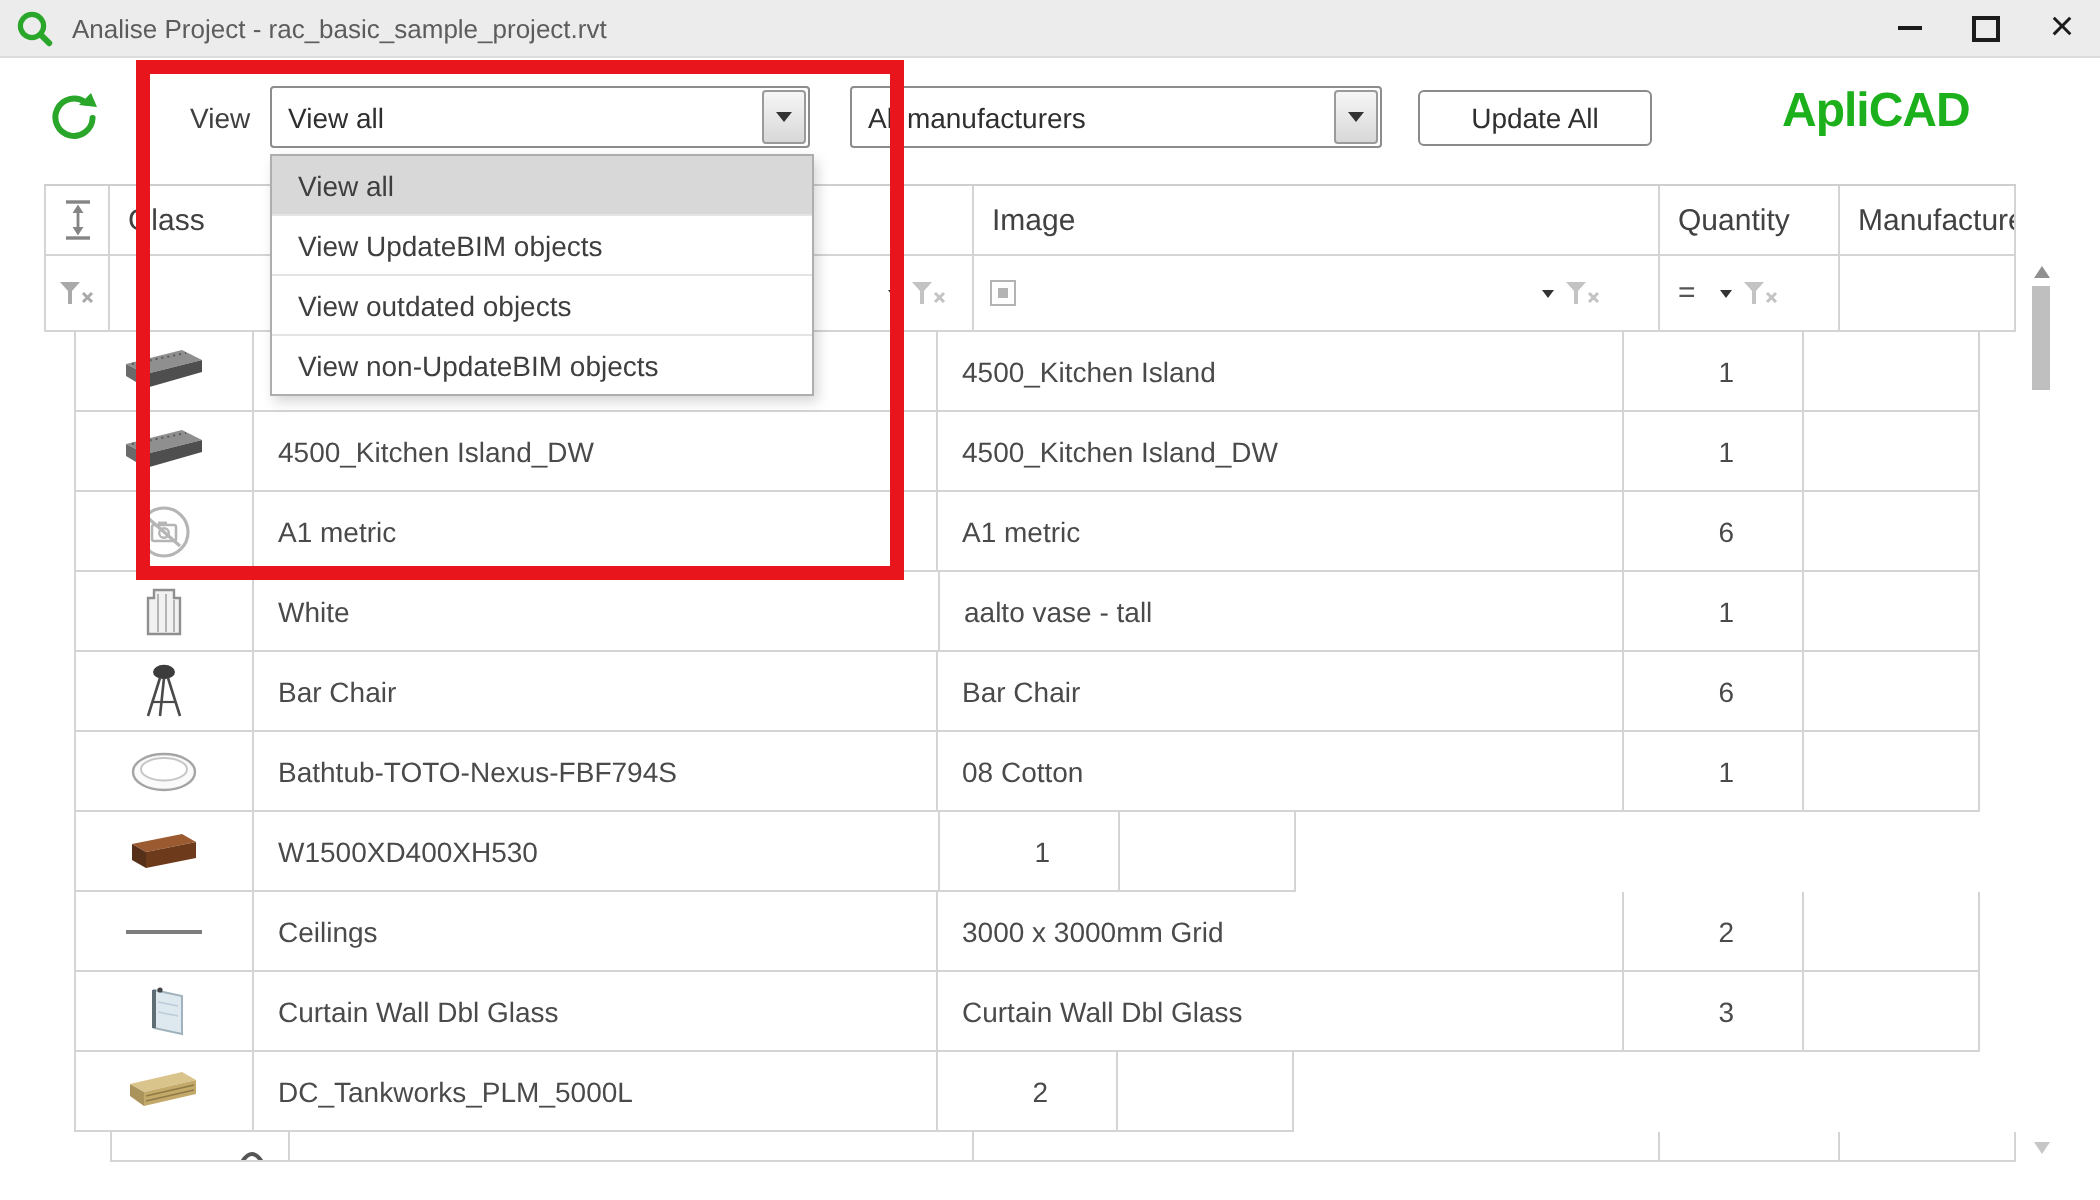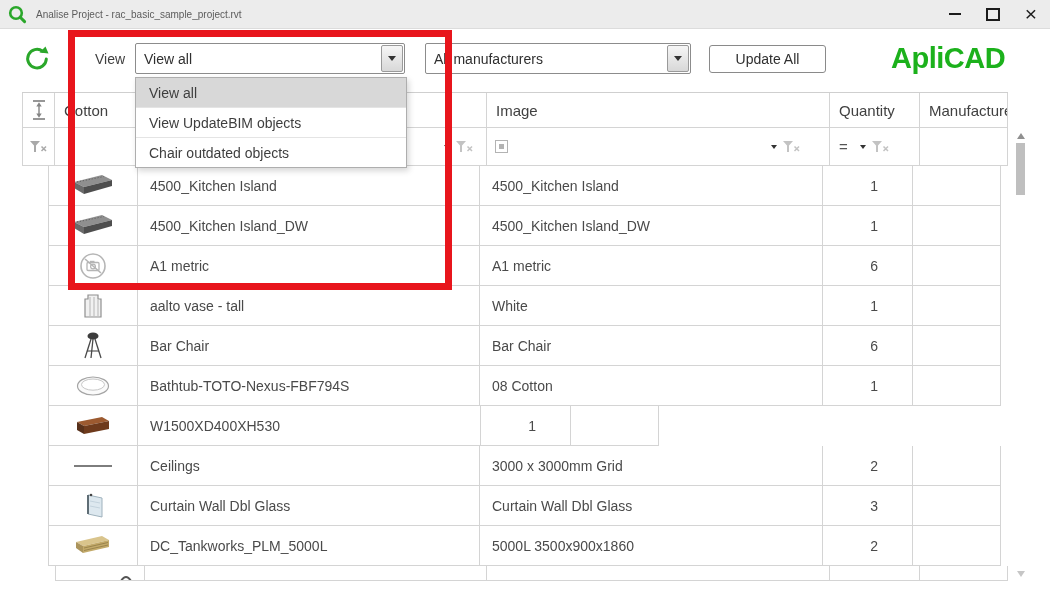--- a/index.html
+++ b/index.html
@@ -2,51 +2,51 @@
 <html><head>
 <meta charset="utf-8">
 <style>
   html,body{margin:0;padding:0;background:#fff;}
   #app{position:relative;width:1050px;height:600px;overflow:hidden;background:#fff;
        font-family:"Liberation Sans","DejaVu Sans",sans-serif;}
   
   .titlebar{position:absolute;left:0;top:0;width:1050px;height:28px;background:#ececec;
             border-bottom:1px solid #dcdcdc;display:flex;align-items:center;}
   .titlebar .logo{margin-left:8px;display:flex;align-items:center;}
-  .titlebar .title{margin-left:9px;font-size:10px;color:#5c5c5c;}
+  .titlebar .title{margin-left:9px;font-size:13px;color:#5c5c5c;}
   .wincontrols{margin-left:auto;display:flex;height:100%;}
   .winbtn{width:38px;display:flex;align-items:center;justify-content:center;cursor:default;}
   .glyph-min{width:12px;height:2px;background:#1b1b1b;}
   .glyph-max{width:10px;height:9px;border:2px solid #1b1b1b;}
   .glyph-close{font-size:21px;line-height:1;color:#1b1b1b;margin-top:-2px;}
   
   .refresh{position:absolute;left:24px;top:45px;width:26px;height:26px;}
   .lbl-view{position:absolute;left:95px;top:51px;font-size:14px;color:#3f3f3f;}
   .combo{position:absolute;height:31px;background:#fff;border:1px solid #8c8c8c;border-radius:2px;
          display:flex;align-items:center;box-sizing:border-box;}
   .combo .val{flex:1;padding-left:8px;font-size:14px;color:#2f2f2f;white-space:nowrap;overflow:hidden;}
   .combo .dbtn{width:20px;align-self:stretch;margin:1px;background:linear-gradient(#f6f6f6,#d8d8d8);
          border:1px solid #9a9a9a;border-radius:2px;display:flex;align-items:center;justify-content:center;}
   .tri-dn{width:0;height:0;border-left:4px solid transparent;border-right:4px solid transparent;border-top:5px solid #333;}
   #combo-view{left:135px;top:43px;width:270px;}
   #combo-man{left:425px;top:43px;width:266px;justify-content:center;}
   .btn-update{position:absolute;left:709px;top:45px;width:117px;height:28px;background:#fff;
          border:1px solid #8a8a8a;border-radius:3px;display:flex;align-items:center;justify-content:center;
          font-size:14px;color:#2f2f2f;box-sizing:border-box;}
-  .brand{position:absolute;left:891px;top:42px;width:130px;font-size:29px;font-weight:bold;
+  .brand{position:absolute;left:891px;top:42px;width:130px;font-size:24px;font-weight:bold;
          color:#1cb11c;letter-spacing:-0.5px;}
   
   .tbl{position:absolute;left:22px;top:92px;width:986px;color:#4a4a4a;font-size:14px;}
   .row{display:flex;box-sizing:border-box;}
   .cell{box-sizing:border-box;border-right:1px solid #d4d4d4;border-bottom:1px solid #d4d4d4;
         display:flex;align-items:center;overflow:hidden;white-space:nowrap;}
   .hrow{height:36px;border-top:1px solid #cfcfcf;}
   .hrow .cell{font-size:15px;color:#414141;padding-left:9px;}
   .frow{height:38px;}
-  .drow{height:40px;margin-left:26px;}
+  .drow{height:40px;margin-left:15px;}
   .prow{height:15px;margin-left:33px;}
   .bl{border-left:1px solid #d4d4d4;}
   .c0{width:33px;justify-content:center;padding-left:0 !important;}
   .c1{width:90px;}
   .c2{width:342px;}
   .c3{width:343px;}
   .c4{width:90px;}
   .c5{width:88px;}
   .imgcell{justify-content:center;}
   .txt{padding-left:12px;}
@@ -135,21 +135,21 @@
     <div class="row hrow">
       <div class="cell bl c0">
         <svg width="18" height="22" viewBox="0 0 18 22">
           <line x1="3" y1="2" x2="15" y2="2" stroke="#858585" stroke-width="1.7"></line>
           <line x1="3" y1="20" x2="15" y2="20" stroke="#858585" stroke-width="1.7"></line>
           <line x1="9" y1="6" x2="9" y2="16" stroke="#858585" stroke-width="1.4"></line>
           <polygon points="9,3.2 6.3,7.5 11.7,7.5" fill="#858585"></polygon>
           <polygon points="9,18.8 6.3,14.5 11.7,14.5" fill="#858585"></polygon>
         </svg>
       </div>
-      <div class="cell c1">Cotton</div>
+      <div class="cell c1">Glass</div>
       <div class="cell c2"></div>
       <div class="cell c3">Image</div>
       <div class="cell c4">Quantity</div>
       <div class="cell c5">Manufacturer</div>
     </div>
 
     <div class="row frow">
       <div class="cell bl c0">
         <svg width="17" height="12" viewBox="0 0 17 12">
           <polygon points="0,0 10,0 6,4.5 6,11 4,11 4,4.5" fill="#a9a9a9"></polygon>
@@ -237,22 +237,22 @@
 
     <div class="row drow">
       <div class="cell bl c1 imgcell">
         <svg width="24" height="30" viewBox="0 0 24 30">
           <path d="M7 4 h10 v4 h3 v18 H4 V8 h3 z" fill="#f1f1f1" stroke="#8f8f8f" stroke-width="1.2"></path>
           <line x1="9" y1="6" x2="9" y2="25" stroke="#b5b5b5"></line>
           <line x1="13" y1="6" x2="13" y2="25" stroke="#b5b5b5"></line>
           <line x1="17" y1="9" x2="17" y2="25" stroke="#b5b5b5"></line>
         </svg>
       </div>
+      <div class="cell c3 txt">White</div>
       <div class="cell c2 txt">aalto vase - tall</div>
-      <div class="cell c3 txt">White</div>
       <div class="cell c4 qty">1</div>
       <div class="cell c5"></div>
     </div>
 
     <div class="row drow">
       <div class="cell bl c1 imgcell">
         <svg width="26" height="30" viewBox="0 0 26 30">
           <ellipse cx="13" cy="5" rx="5.5" ry="3.6" fill="#3c3c3c"></ellipse>
           <line x1="11" y1="8" x2="5" y2="27" stroke="#4a4a4a" stroke-width="1.3"></line>
           <line x1="15" y1="8" x2="21" y2="27" stroke="#4a4a4a" stroke-width="1.3"></line>
@@ -324,21 +324,20 @@
       <div class="cell bl c1 imgcell">
         <svg width="42" height="28" viewBox="0 0 42 28">
           <polygon points="4,10 30,4 37,8 11,14" fill="#d9c48c"></polygon>
           <polygon points="11,14 37,8 37,15 11,21" fill="#c3aa6a"></polygon>
           <polygon points="4,10 11,14 11,21 4,16" fill="#ab945c"></polygon>
           <line x1="12" y1="16" x2="36" y2="10.5" stroke="#8f7a45" stroke-width="0.8"></line>
           <line x1="12" y1="18.5" x2="36" y2="13" stroke="#8f7a45" stroke-width="0.8"></line>
         </svg>
       </div>
       <div class="cell c2 txt">DC_Tankworks_PLM_5000L</div>
-      <div class="cell c3 txt">5000L 3500x900x1860</div>
       <div class="cell c4 qty">2</div>
       <div class="cell c5"></div>
     </div>
 
     <div class="row prow">
       <div class="cell bl c1">
         <svg class="partial-glyph" width="16" height="6" viewBox="0 0 16 6">
           <path d="M3 6 Q8 -2 13 6" fill="none" stroke="#555" stroke-width="2"></path>
         </svg>
       </div>
@@ -351,18 +350,19 @@
 
   <div class="scroll">
     <div class="sb-up"></div>
     <div class="sb-thumb"></div>
     <div class="sb-dn"></div>
   </div>
 
   <div class="popup">
     <div class="item sel">View all</div>
     <div class="item">View UpdateBIM objects</div>
-    <div class="item">Chair outdated objects</div>
+    <div class="item">View outdated objects</div>
+    <div class="item">View non-UpdateBIM objects</div>
   </div>
 
   <div class="annotation"></div>
 
 </div>
 
 </body></html>

